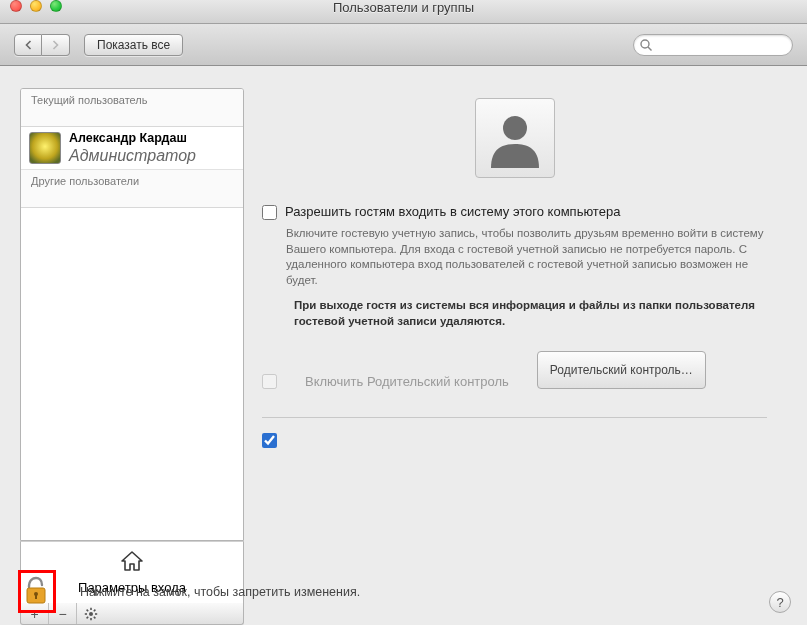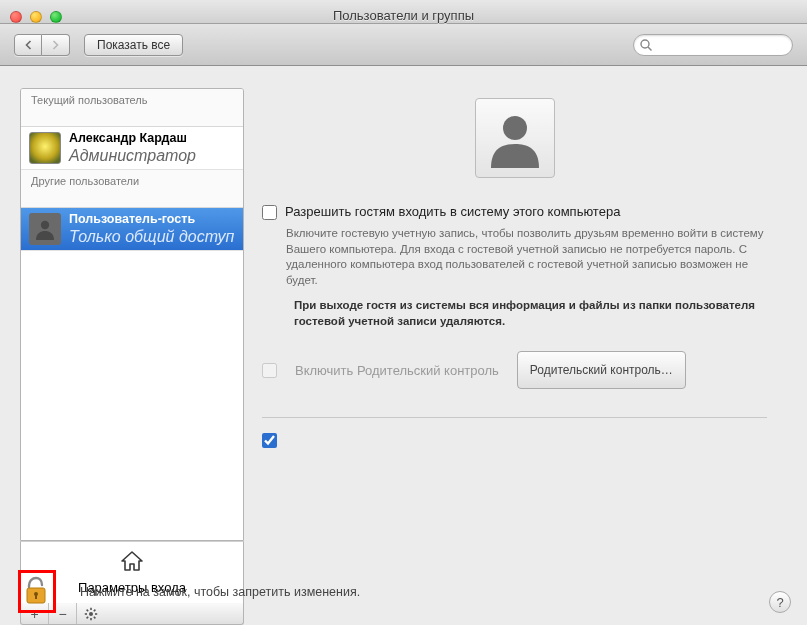--- a/index.html
+++ b/index.html
@@ -1,20 +1,20 @@
 <!DOCTYPE html>
 <html><head>
 <meta charset="utf-8">
 <style>
 * { box-sizing: border-box; margin: 0; padding: 0; }
 body { font-family: "Lucida Grande", "Helvetica Neue", Arial, sans-serif; font-size: 13px; background: #fff; width: 807px; height: 625px; overflow: hidden; }
 
 .window { width: 807px; height: 625px; display: flex; flex-direction: column; }
 
-.titlebar { height: 24px; background: linear-gradient(#e8e8e8, #d1d1d1); border-bottom: 1px solid #a0a0a0; display: flex; align-items: flex-end; position: relative; }
+.titlebar { height: 24px; background: linear-gradient(#e8e8e8, #d1d1d1); border-bottom: 1px solid #a0a0a0; display: flex; align-items: flex-start; position: relative; }
 .traffic-lights { display: flex; gap: 8px; padding-left: 10px; }
 .tl { width: 12px; height: 12px; border-radius: 50%; border: 0.5px solid rgba(0,0,0,0.2); }
 .tl-close { background: radial-gradient(circle at 35% 30%, #ff8a7e, #ff5f57 60%, #e0443e); }
 .tl-min { background: radial-gradient(circle at 35% 30%, #ffe36b, #ffbd2e 60%, #dea123); }
 .tl-max { background: radial-gradient(circle at 35% 30%, #7ee77a, #28c940 60%, #1aab29); }
 .title-text { position: absolute; left: 0; right: 0; text-align: center; font-size: 13px; color: #3a3a3a; text-shadow: 0 1px 0 rgba(255,255,255,0.6); pointer-events: none; }
 
 .toolbar { height: 42px; background: linear-gradient(#e4e4e4, #c8c8c8); border-bottom: 1px solid #8f8f8f; display: flex; align-items: center; padding: 16px 14px; gap: 8px; }
 .nav-seg { display: flex; }
 .tb-btn { height: 22px; background: linear-gradient(#fdfdfd, #dcdcdc); border: 1px solid #949494; border-radius: 4px; box-shadow: 0 1px 0 rgba(255,255,255,0.5); display: flex; align-items: center; justify-content: center; font-size: 12px; color: #333; cursor: default; }
@@ -50,21 +50,21 @@
 .sb-btn:last-child { border-right:none; }
 
 .main { flex: 1; padding: 10px 40px 0 0; }
 .big-avatar { width: 80px; height: 80px; margin: 0 auto 26px; border: 1px solid #bcbcbc; border-radius: 4px; background: linear-gradient(#fafafa,#e4e4e4); display:flex; align-items:center; justify-content:center; }
 
 .opt-row { display:flex; align-items:flex-start; gap:8px; margin-bottom: 6px; }
 .opt-row label { font-size: 13px; color: #222; }
 .opt-desc { font-size: 11.5px; color: #6a6a6a; margin-left: 24px; line-height: 1.35; margin-bottom: 10px; }
 .opt-strong { font-size: 11.5px; font-weight: bold; color: #333; margin-left: 32px; line-height: 1.35; margin-bottom: 22px; }
 
-.pc-row { display:flex; align-items:center; gap: 18px; margin-bottom: 28px; }
+.pc-row { display:flex; align-items:flex-end; gap: 28px; margin-bottom: 28px; }
 .pc-row label { color: #9a9a9a; font-size: 13px; }
 .pc-btn { height: 38px; padding: 0 12px; background: linear-gradient(#fdfdfd,#e0e0e0); border:1px solid #ababab; border-radius: 4px; font-size: 12px; color: #444; }
 
 input[type=checkbox] { width:15px; height:15px; margin-top:1px; }
 
 .lock-row { position: absolute; left: 18px; bottom: 12px; display:flex; align-items:center; gap: 24px; color: #444; font-size: 12.5px; }
 .lock-highlight { border: 3px solid #ff0000; padding: 2px; }
 .help-btn { position:absolute; right: 16px; bottom: 12px; width:22px; height:22px; border-radius:50%; border:1px solid #aaa; background: linear-gradient(#fff,#e0e0e0); display:flex; align-items:center; justify-content:center; font-size:13px; color:#555; cursor:default; }
 
 .divider { border-top: 1px solid #c8c8c8; margin: 18px 0 14px; }
@@ -113,32 +113,20 @@
       <div class="userlist">
         <div class="section-head">Текущий пользователь</div>
         <div class="user-row">
           <div class="avatar-sm avatar-admin"></div>
           <div class="user-info">
             <div class="user-name">Александр Кардаш</div>
             <div class="user-sub">Администратор</div>
           </div>
         </div>
         <div class="section-head">Другие пользователи</div>
-        <div class="user-row selected">
-          <div class="avatar-sm">
-            <svg width="24" height="24" viewBox="0 0 24 24">
-                <circle cx="12" cy="8" r="4.2" fill="#484848"></circle>
-                <path d="M3 23 C3 16 8 14 12 14 C16 14 21 16 21 23 Z" fill="#484848"></path>
-              </svg>
-          </div>
-          <div class="user-info">
-            <div class="user-name">Пользователь-гость</div>
-            <div class="user-sub">Только общий доступ</div>
-          </div>
-        </div>
         <div style="flex:1"></div>
       </div>
       <div class="login-opts" style="border-left:1px solid #b4b4b4;border-right:1px solid #b4b4b4;">
         <svg width="24" height="22" viewBox="0 0 24 22">
             <path d="M12 2 L22 11 L19 11 L19 20 L14 20 L14 14 L10 14 L10 20 L5 20 L5 11 L2 11 Z" fill="none" stroke="#3a3a3a" stroke-width="1.6" stroke-linejoin="round"></path>
           </svg>
         <span>Параметры входа</span>
       </div>
       <div class="sidebar-bottom">
         <div class="sb-btn">

